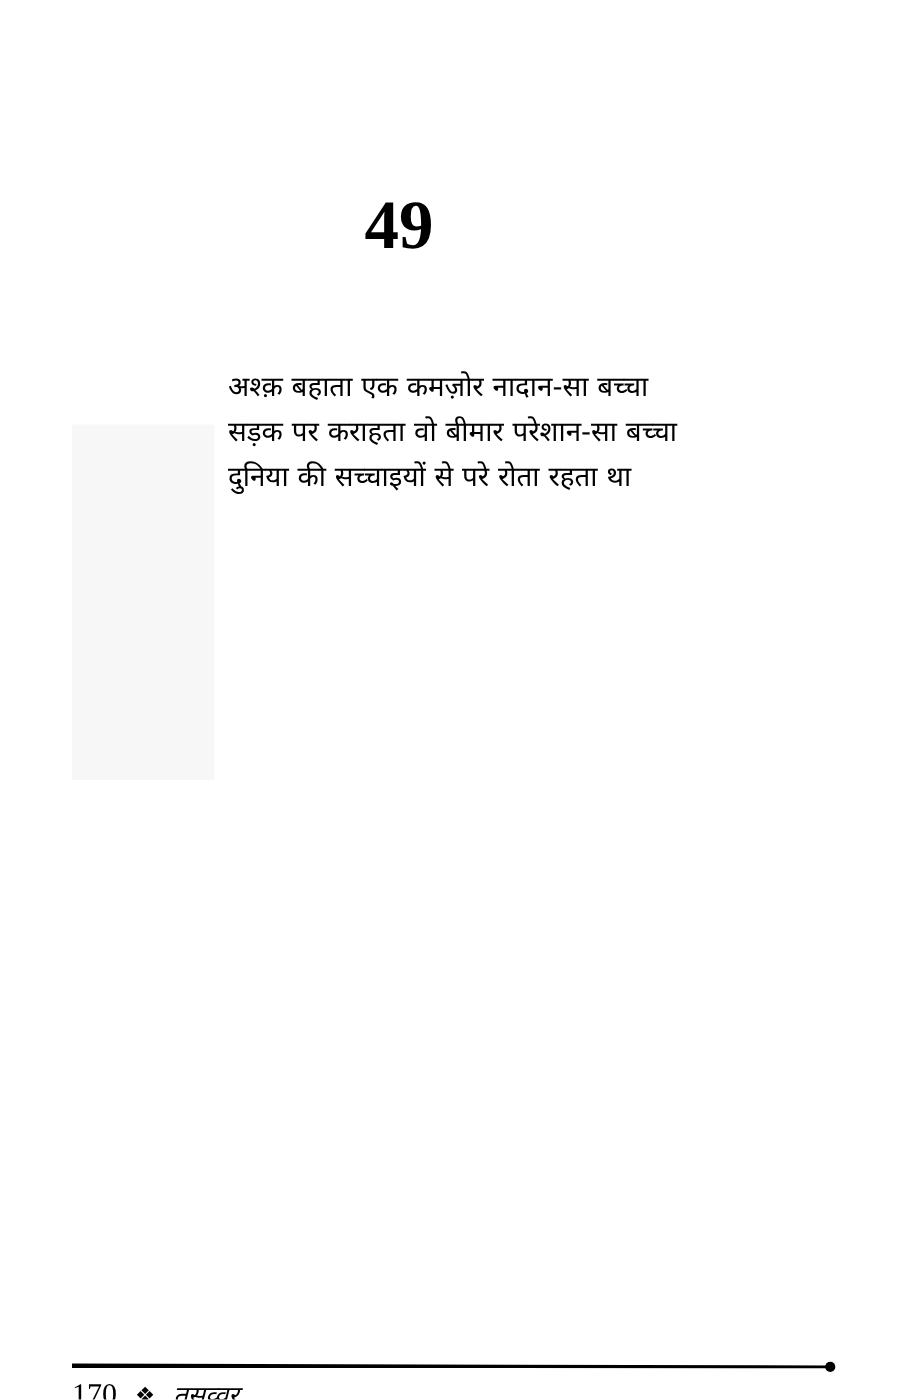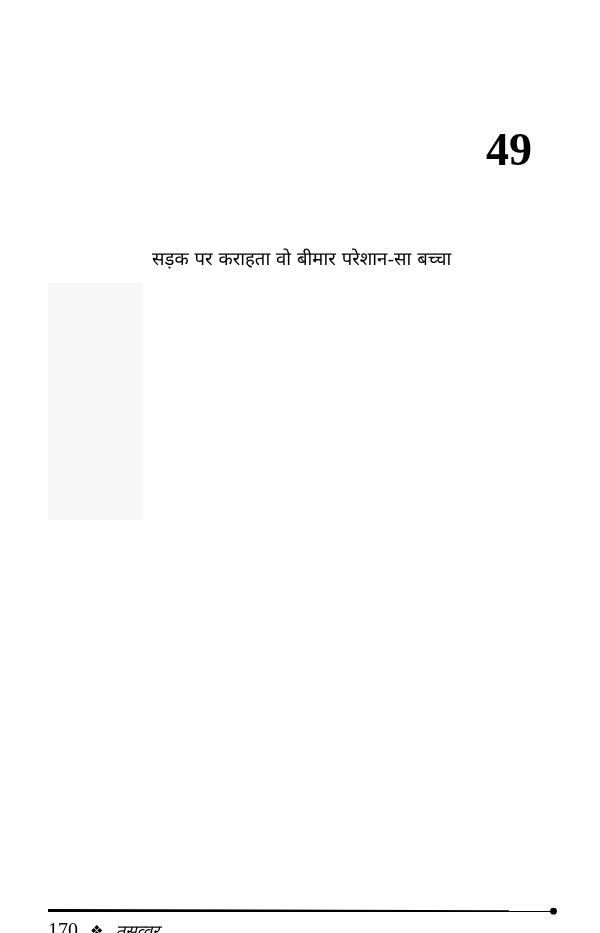--- a/index.html
+++ b/index.html
@@ -32,21 +32,21 @@
     height: 237px;
     background: #f7f7f7;
     pointer-events: none;
   }
 
   .poem-number {
     position: absolute;
     top: 124px;
     left: 0;
     width: 532px;
-    text-align: right;
+    text-align: center;
     font-family: "Liberation Serif", "DejaVu Serif", serif;
     font-weight: bold;
     font-size: 46px;
     line-height: 52px;
     letter-spacing: 0px;
   }
 
   .poem-body {
     position: absolute;
     left: 152px;
@@ -127,21 +127,23 @@
 
 <div class="page">
 
   <div class="scan-artifact"></div>
 
   <div class="poem-number">49</div>
 
   <div class="poem-body">
 
     <div class="stanza">
+      <div class="verse-line">अश्क़ बहाता एक कमज़ोर नादान-सा बच्चा</div>
       <div class="verse-line">सड़क पर कराहता वो बीमार परेशान-सा बच्चा</div>
+      <div class="verse-line">दुनिया की सच्चाइयों से परे रोता रहता था</div>
     </div>
 
 
 
 
   </div>
 
   <div class="footer">
     <div class="footer-row">
       <span class="footer-page-number">170</span>

